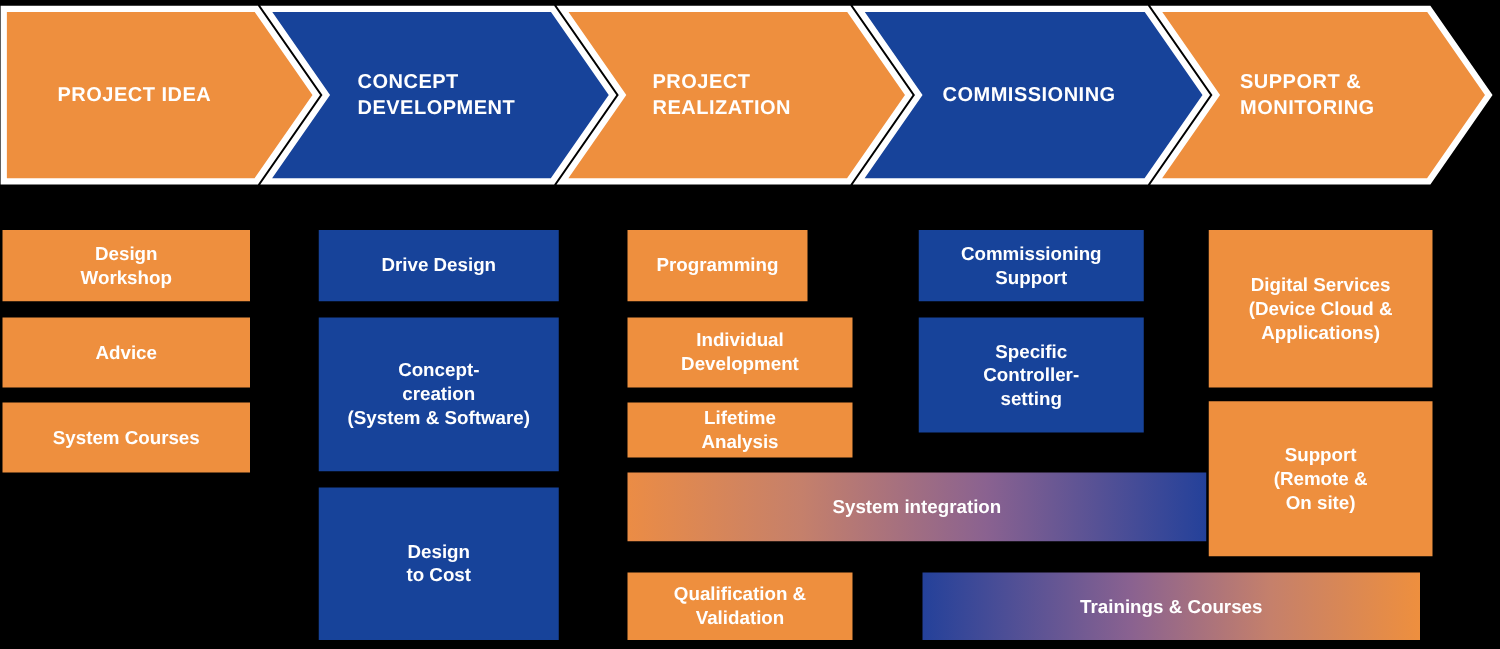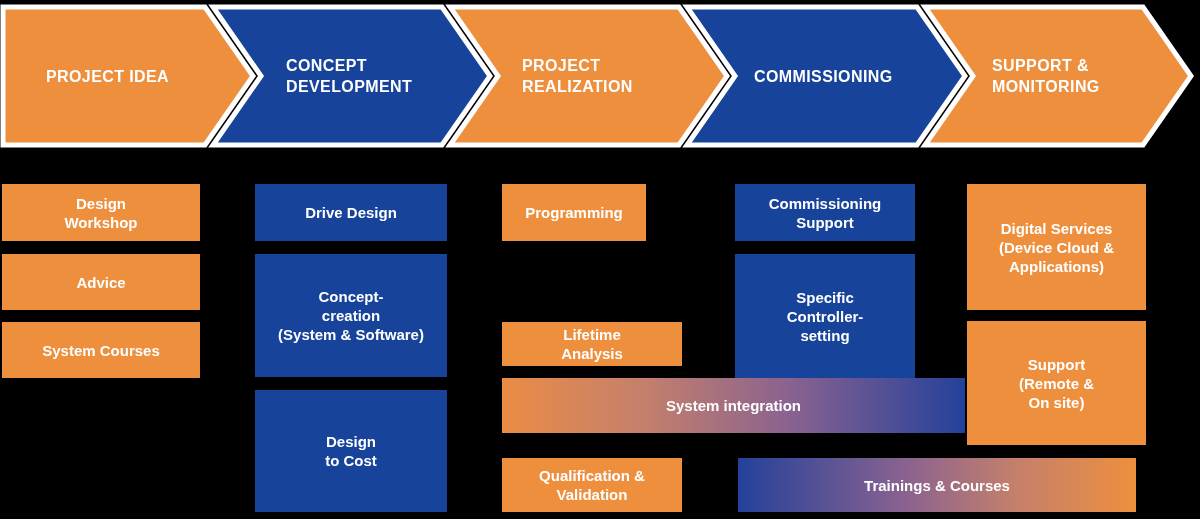--- a/index.html
+++ b/index.html
@@ -99,34 +99,38 @@
 (System &amp; Software)</span>
   </div>
   <div class="box blue" style="left:255px;top:390px;width:192px;height:122px">
     <span>Design
 to Cost</span>
   </div>
 
   <div class="box orange" style="left:502px;top:184px;width:144px;height:57px">
     <span>Programming</span>
   </div>
+  <div class="box orange" style="left:502px;top:254px;width:180px;height:56px">
+    <span>Individual
+Development</span>
+  </div>
   <div class="box orange" style="left:502px;top:322px;width:180px;height:44px">
     <span>Lifetime
 Analysis</span>
   </div>
   <div class="box orange" style="left:502px;top:458px;width:180px;height:54px">
     <span>Qualification &amp;
 Validation</span>
   </div>
 
   <div class="box blue" style="left:735px;top:184px;width:180px;height:57px">
     <span>Commissioning
 Support</span>
   </div>
-  <div class="box blue" style="left:735px;top:254px;width:180px;height:124px">
+  <div class="box blue" style="left:735px;top:254px;width:180px;height:92px">
     <span>Specific
 Controller-
 setting</span>
   </div>
 
   <div class="box orange" style="left:967px;top:184px;width:179px;height:126px">
     <span>Digital Services
 (Device Cloud &amp;
 Applications)</span>
   </div>

